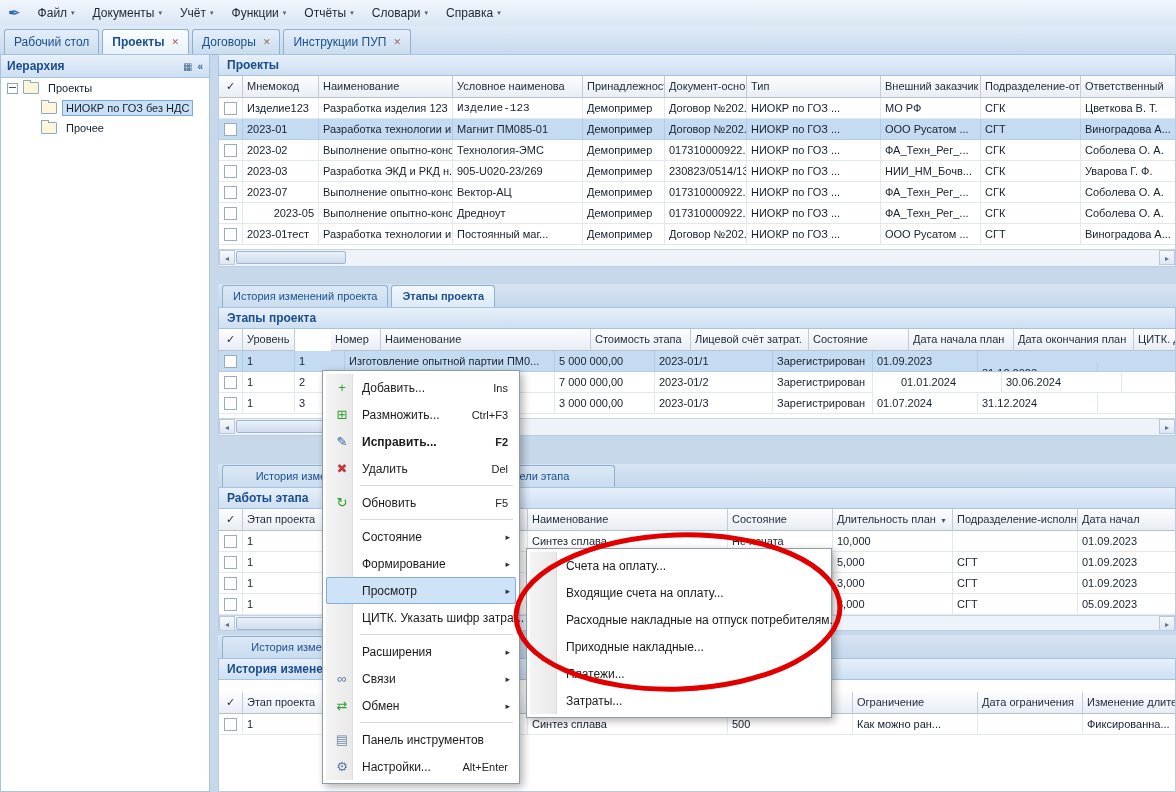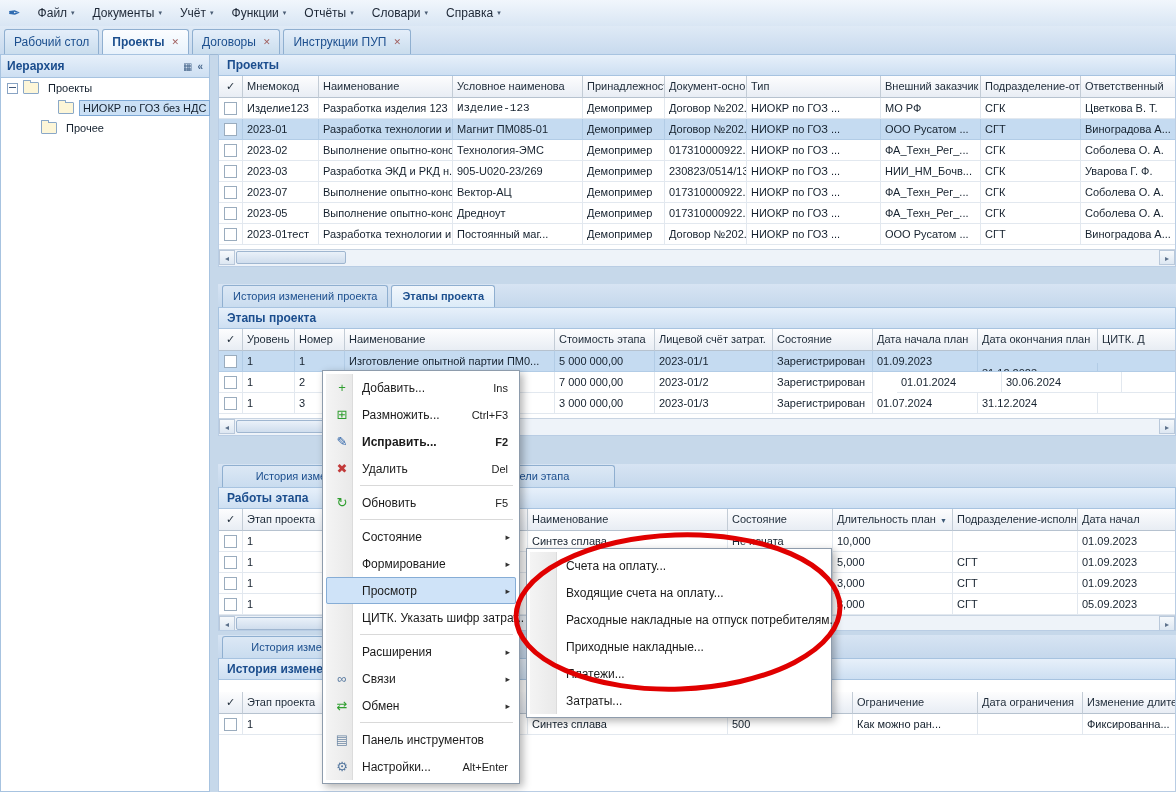--- a/index.html
+++ b/index.html
@@ -141,21 +141,21 @@
         <span>▦</span>
         <span>«</span>
       </span>
     </div>
     <div id="tree">
         <div class="tree-node" style="padding-left: 6px;">
           <span class="exp"></span>
           <span class="folder"></span>
           <span class="tlabel">Проекты</span>
         </div>
-        <div class="tree-node sel" style="padding-left: 57px;">
+        <div class="tree-node sel" style="padding-left: 40px;">
           <span class="folder"></span>
           <span class="tlabel">НИОКР по ГОЗ без НДС</span>
         </div>
         <div class="tree-node" style="padding-left: 40px;">
           <span class="folder"></span>
           <span class="tlabel">Прочее</span>
         </div>
       </div>
   </div>
 
@@ -245,21 +245,21 @@
             <div class="g-c" style="width: 82px;">017310000922...</div>
             <div class="g-c" style="width: 134px;">НИОКР по ГОЗ ...</div>
             <div class="g-c" style="width: 100px;">ФА_Техн_Рег_...</div>
             <div class="g-c" style="width: 100px;">СГК</div>
             <div class="g-c" style="width: 96px;">Соболева О. А.</div>
           </div>
           <div class="g-row">
             <div class="g-c cbc" style="width: 24px;">
               <div class="cbx"></div>
             </div>
-            <div class="g-c" style="width: 76px;">2023-05</div>
+            <div class="g-c" style="width: 76px; text-align: right;">2023-05</div>
             <div class="g-c" style="width: 134px;">Выполнение опытно-конс...</div>
             <div class="g-c" style="width: 130px;">Дредноут</div>
             <div class="g-c" style="width: 82px;">Демопример</div>
             <div class="g-c" style="width: 82px;">017310000922...</div>
             <div class="g-c" style="width: 134px;">НИОКР по ГОЗ ...</div>
             <div class="g-c" style="width: 100px;">ФА_Техн_Рег_...</div>
             <div class="g-c" style="width: 100px;">СГК</div>
             <div class="g-c" style="width: 96px;">Соболева О. А.</div>
           </div>
           <div class="g-row">
@@ -290,21 +290,21 @@
         <div class="stab active">Этапы проекта</div>
       </div>
     <div class="p-head">
       <span>Этапы проекта</span>
     </div>
     <div class="p-body" style="height:107px">
       <div id="grid-stages" class="grid">
           <div class="g-head">
             <div class="g-hc" style="width: 24px; text-align: center;">✓</div>
             <div class="g-hc" style="width: 52px;">Уровень</div>
-            <div class="g-hc" style="width: 50px;">Номер</div>
+            <div class="g-hc" style="width: 50px; margin-left: 36px;">Номер</div>
             <div class="g-hc" style="width: 210px;">Наименование</div>
             <div class="g-hc" style="width: 100px;">Стоимость этапа</div>
             <div class="g-hc" style="width: 118px;">Лицевой счёт затрат.</div>
             <div class="g-hc" style="width: 100px;">Состояние</div>
             <div class="g-hc" style="width: 105px;">Дата начала план</div>
             <div class="g-hc" style="width: 120px;">Дата окончания план</div>
             <div class="g-hc" style="width: 79px;">ЦИТК. Д</div>
           </div>
           <div class="g-row sel">
             <div class="g-c cbc" style="width: 24px;">

